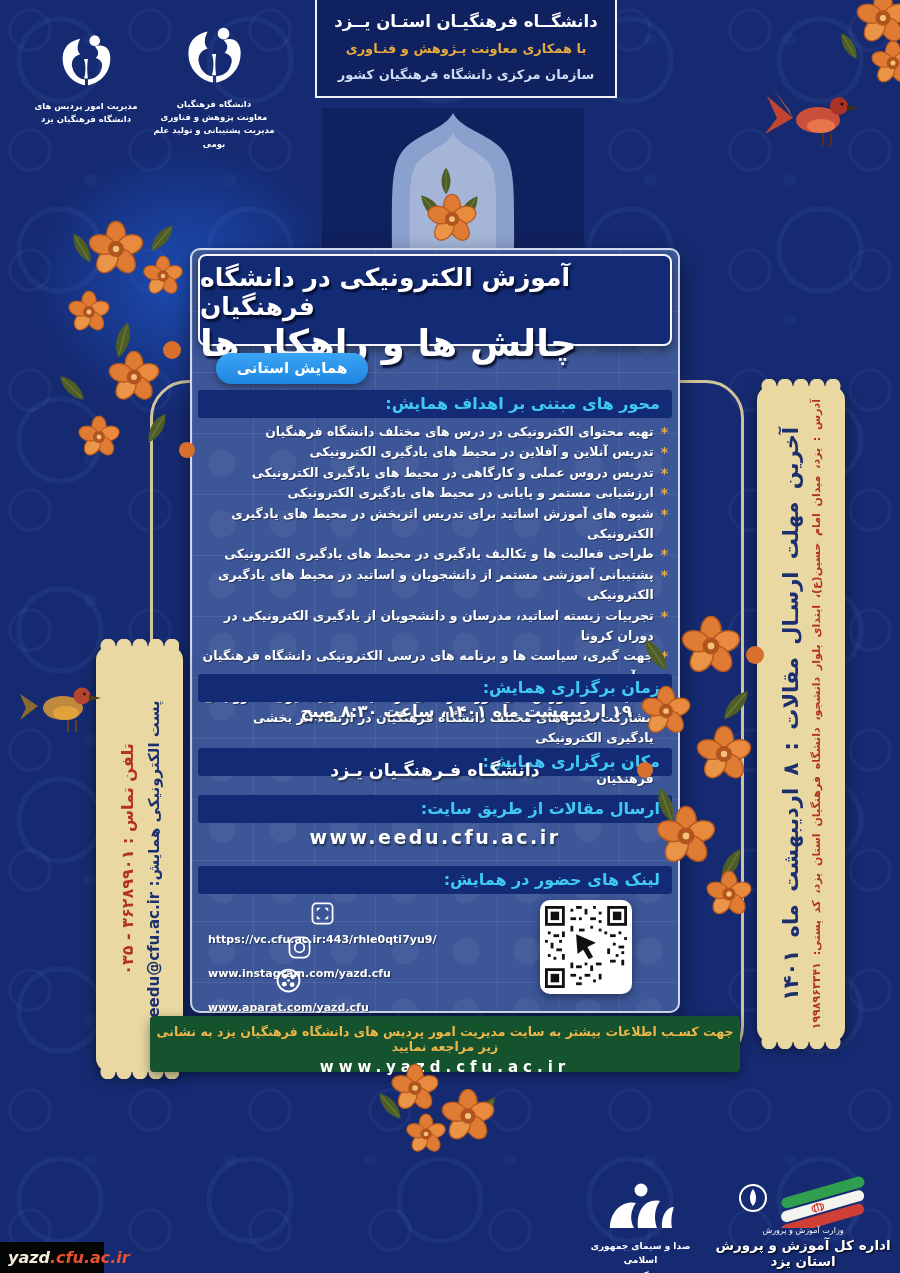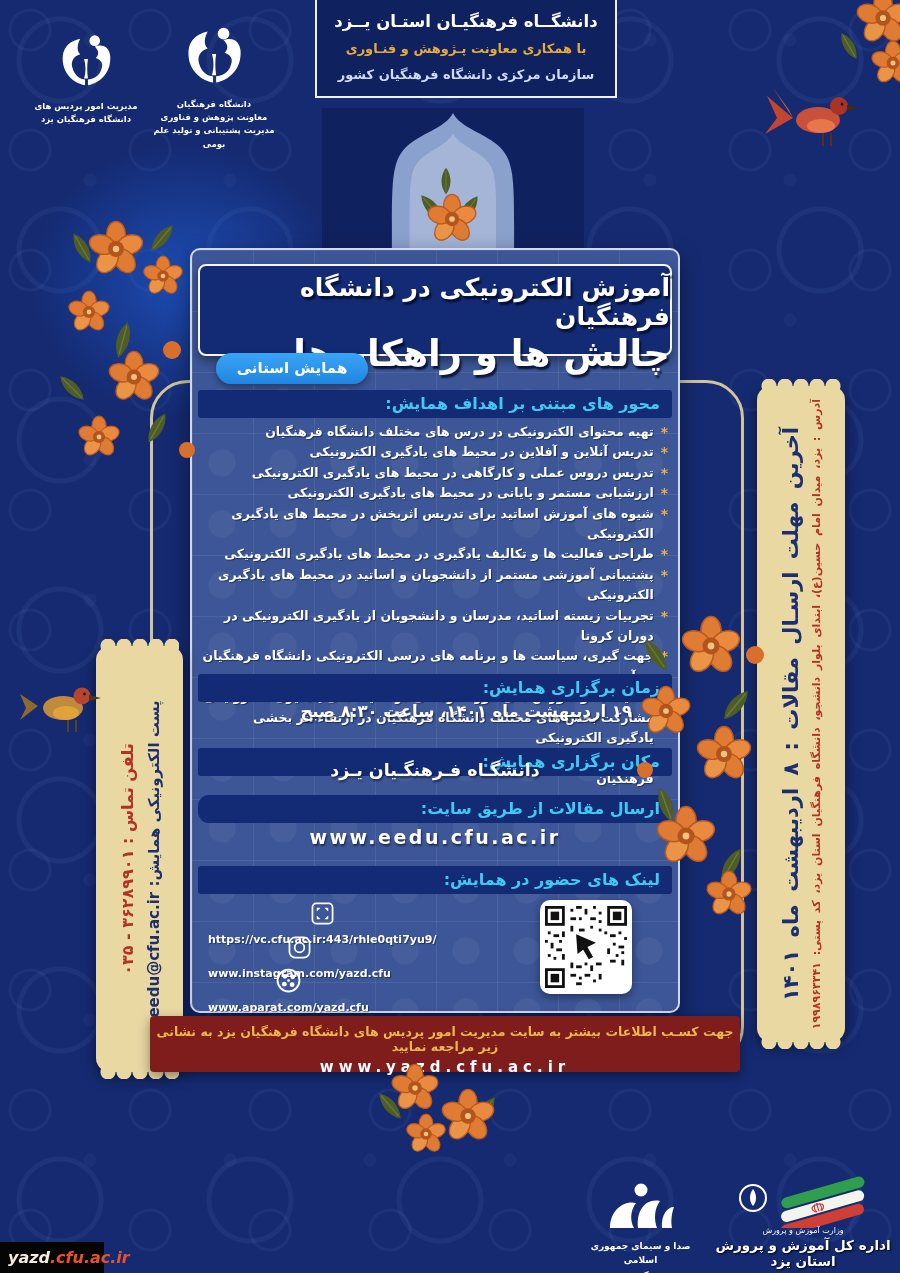--- a/index.html
+++ b/index.html
@@ -34,32 +34,32 @@
     border:3px solid rgba(231,214,160,.9);border-radius:38px;box-sizing:border-box;}
   
   .panel{position:absolute;left:190px;top:248px;width:490px;height:765px;z-index:2;box-sizing:border-box;
     background-color:#3c5697;border:2px solid rgba(233,239,250,.85);border-radius:10px;
     box-shadow:0 8px 22px rgba(0,0,0,.45);direction:rtl;
     background-image:
       linear-gradient(rgba(255,255,255,.08) 1px, transparent 1px),
       linear-gradient(90deg, rgba(255,255,255,.08) 1px, transparent 1px),
       radial-gradient(circle at 30px 30px, rgba(255,255,255,.05) 13px, transparent 14px);
     background-size:61px 61px,61px 61px,61px 61px;}
-  .banner{position:absolute;top:14px;left:6px;right:6px;height:88px;background:#132b75;
-    border:2px solid #f4f6fb;border-radius:8px;text-align:right;color:#fff;
+  .banner{position:absolute;top:4px;left:6px;right:6px;height:88px;background:#132b75;
+    border:2px solid #f4f6fb;border-radius:8px;text-align:left;color:#fff;
     box-shadow:0 5px 10px rgba(0,0,0,.4);}
   .banner .t1{font-size:25px;font-weight:bold;margin-top:7px;text-shadow:2px 3px 2px rgba(4,10,38,.85);}
   .banner .t2{font-size:37px;font-weight:bold;margin-top:1px;text-shadow:2px 3px 2px rgba(4,10,38,.85);}
   .badge{position:absolute;top:103px;left:24px;width:152px;height:31px;border-radius:17px;
     background:linear-gradient(180deg,#3aa4f5,#1f86e0);color:#fff;font-weight:bold;font-size:15px;
     line-height:31px;text-align:center;box-shadow:0 3px 7px rgba(0,0,0,.35);}
   .bar{position:absolute;left:6px;right:6px;height:28px;background:#132b75;border-radius:3px;
     color:#3fc9f3;font-weight:bold;font-size:16px;line-height:28px;padding:0 12px;
     box-sizing:border-box;}
-  .bar1{top:140px;} .bar2{top:424px;} .bar3{top:482px;margin-top:16px;} .bar4{top:545px;border-radius:11px;} .bar5{top:616px;}
+  .bar1{top:140px;} .bar2{top:424px;} .bar3{top:482px;margin-top:16px;} .bar4{top:545px;} .bar5{top:616px;}
   .topics{position:absolute;top:172px;right:10px;left:10px;margin:0;padding:0;list-style:none;}
   .topics li{display:flex;gap:7px;align-items:flex-start;line-height:20.4px;color:#fff;
     font-weight:bold;font-size:12.5px;text-shadow:1px 1px 1px rgba(0,0,0,.45);}
   .topics .mk{color:#f0b043;font-size:14px;text-shadow:none;}
   .val{position:absolute;color:#fff;font-weight:bold;text-shadow:1px 2px 2px rgba(0,0,0,.5);}
   .val-time{top:452px;right:46px;font-size:16.5px;}
   .val-place{top:510px;left:0;right:0;text-align:center;font-size:17.5px;}
   .val-url{top:576px;left:0;right:0;text-align:center;font-size:19px;letter-spacing:2.5px;direction:ltr;}
   .linkrow{position:absolute;left:16px;display:flex;align-items:center;gap:8px;direction:ltr;
     color:#fff;font-weight:bold;font-size:11px;text-shadow:1px 1px 1px rgba(0,0,0,.45);flex-direction:column;}
@@ -76,21 +76,21 @@
   .ribbon-left{left:96px;top:646px;width:87px;height:426px;}
   .rot{position:absolute;left:50%;top:50%;transform:translate(-50%,-50%) rotate(-90deg);
     direction:rtl;text-align:center;}
   .rot-right{width:630px;}
   .rot-left{width:410px;}
   .deadline{color:#1c2f6e;font-weight:bold;font-size:21px;word-spacing:5px;white-space:nowrap;}
   .address{color:#b33226;font-weight:bold;font-size:11px;word-spacing:3px;margin-top:7px;white-space:nowrap;}
   .phone{color:#b33226;font-weight:bold;font-size:16px;white-space:nowrap;}
   .email{color:#1c2f6e;font-weight:bold;font-size:15px;margin-top:8px;white-space:nowrap;}
   
-  .fbanner{position:absolute;left:150px;top:1016px;width:590px;height:56px;background:#7f1d1d;
+  .fbanner{position:absolute;left:150px;top:1016px;width:590px;height:56px;background:#14532d;
     border-radius:4px;text-align:center;z-index:4;box-shadow:0 4px 12px rgba(0,0,0,.4);}
   .fnote{color:#efb64a;font-weight:bold;font-size:12.5px;margin-top:8px;direction:rtl;}
   .furl{color:#fff;font-weight:bold;font-size:15px;letter-spacing:5px;margin-top:4px;}
   
   .irib{position:absolute;left:578px;top:1182px;width:125px;text-align:center;color:#fff;z-index:4;direction:rtl;}
   .irib .cap{font-size:9px;font-weight:bold;line-height:1.5;margin-top:2px;}
   .moe{position:absolute;left:712px;top:1176px;width:182px;text-align:center;color:#fff;z-index:4;direction:rtl;}
   .moe-small{font-size:8px;margin-top:-6px;}
   .moe-big{font-size:13.5px;font-weight:bold;margin-top:2px;text-shadow:1px 1px 2px #000;}
   

